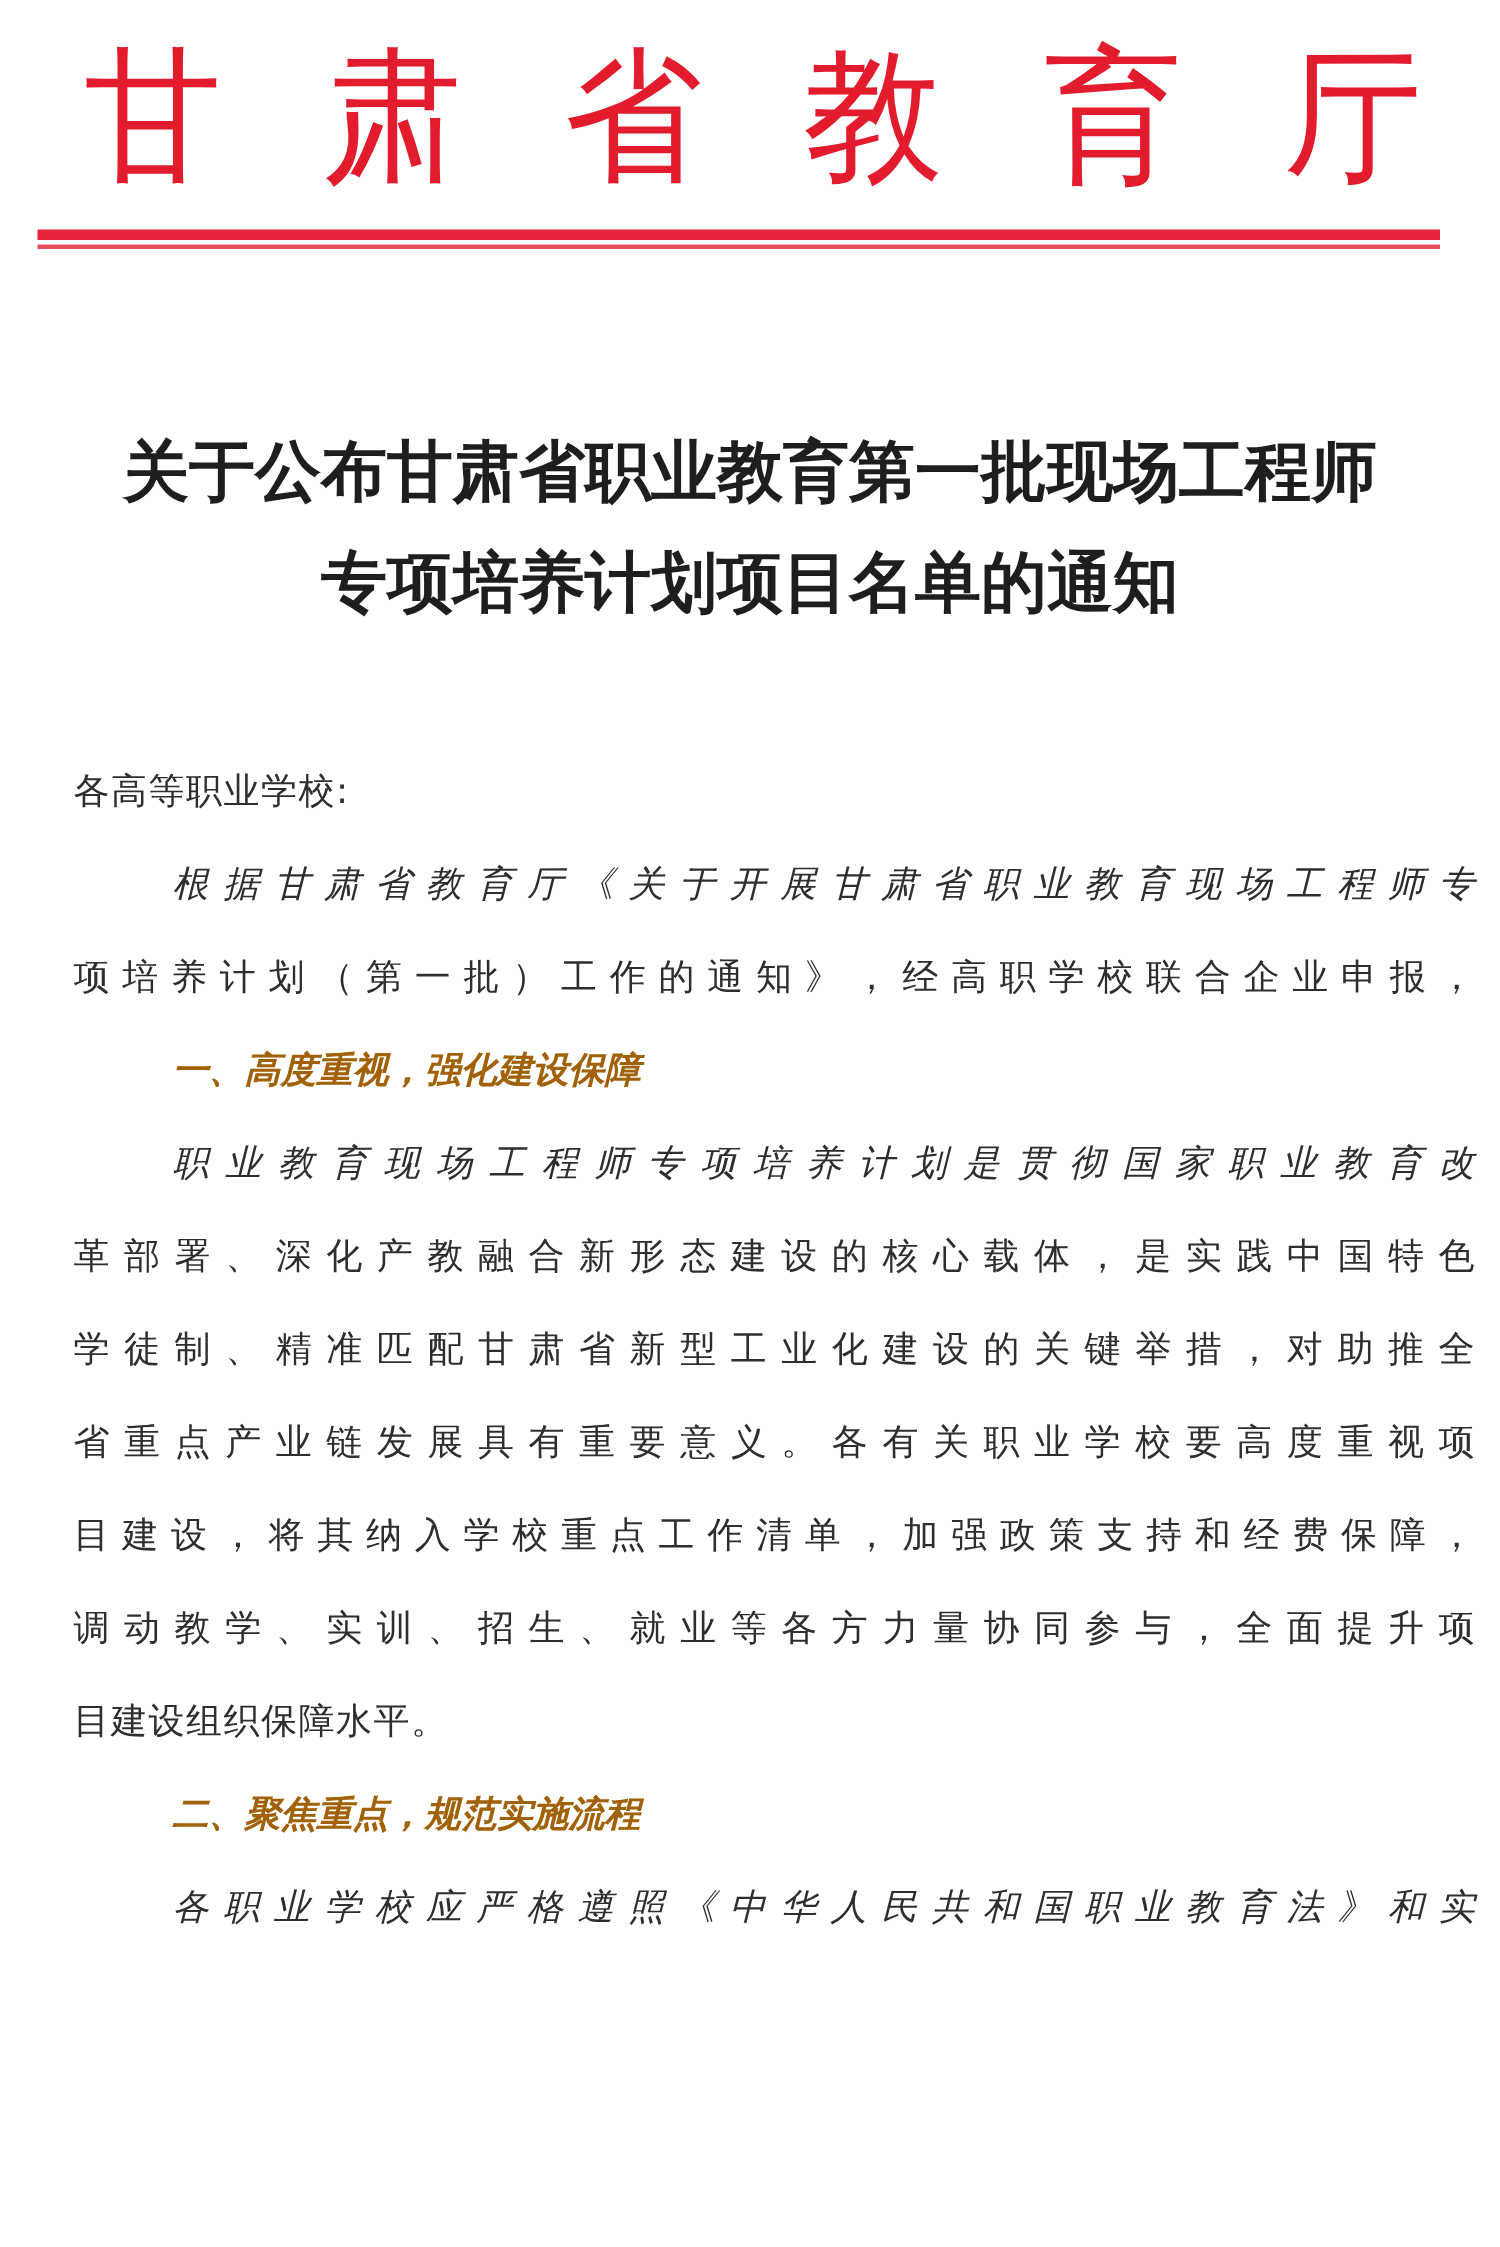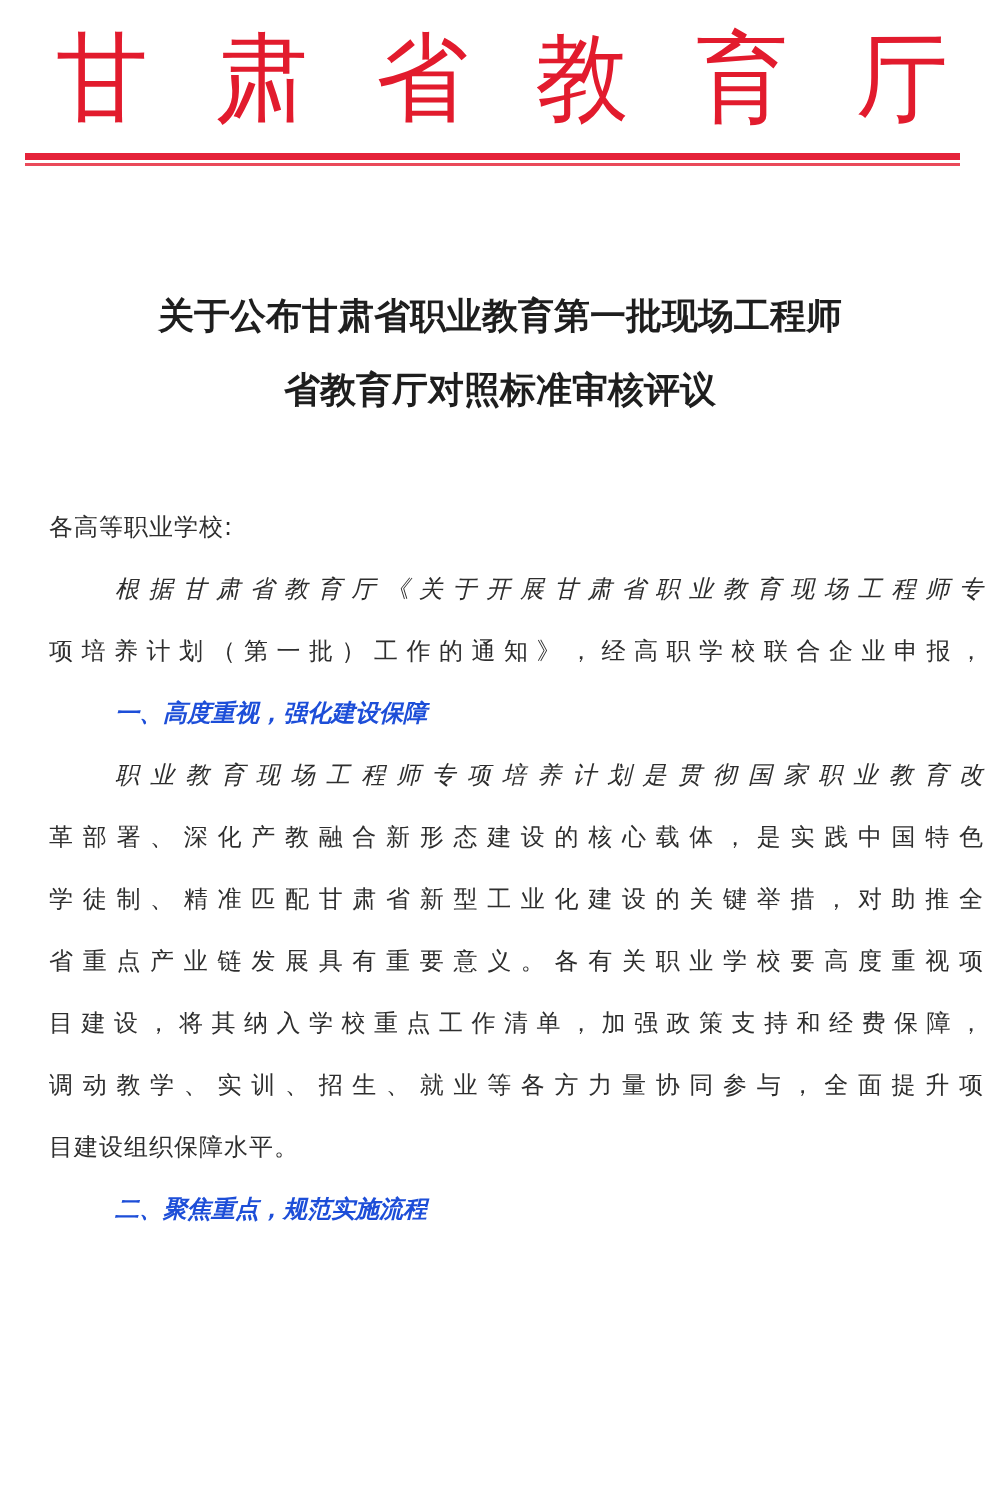--- a/index.html
+++ b/index.html
@@ -45,39 +45,39 @@
       width: 935px; height: 3px;
       background: #ea4a5a;
     }
     .doc-title {
       position: absolute;
       left: 0; top: 278px;
       width: 1000px;
       text-align: center;
       font-family: "DejaVu Serif", "Liberation Serif", serif;
       font-weight: bold;
-      font-size: 36px;
+      font-size: 44px;
       line-height: 74px;
       color: #1e1e1e;
     }
     .doc-title div { white-space: nowrap; }
     .body-text {
       position: absolute;
       left: 49px;
       width: 935px;
       font-size: 24px;
       line-height: 62px;
       color: #2e2e2e;
       letter-spacing: 1px;
     }
     .line { white-space: nowrap; height: 62px; }
     .indent { padding-left: 66px; font-style: italic; }
     .heading {
       font-weight: bold;
-      color: #1d4ed8;
+      color: #a16207;
       letter-spacing: 0;
     }
     .justify { text-align: justify; text-align-last: justify; }
   </style>
 </head>
 <body>
 
 <div class="masthead">
   <div class="masthead-title">
     <span>甘</span>
@@ -86,34 +86,35 @@
     <span>教</span>
     <span>育</span>
     <span>厅</span>
   </div>
 </div>
 <div class="rule-thick"></div>
 <div class="rule-thin"></div>
 
 <div class="doc-title">
   <div>关于公布甘肃省职业教育第一批现场工程师</div>
-  <div>省教育厅对照标准审核评议</div>
+  <div>专项培养计划项目名单的通知</div>
 </div>
 
 <div class="body-text" style="top: 496px;">
   <div class="line">各高等职业学校:</div>
 
   <div class="line indent justify">根据甘肃省教育厅《关于开展甘肃省职业教育现场工程师专</div>
   <div class="line justify">项培养计划（第一批）工作的通知》，经高职学校联合企业申报，</div>
 
   <div class="line indent heading">一、高度重视，强化建设保障</div>
 
   <div class="line indent justify">职业教育现场工程师专项培养计划是贯彻国家职业教育改</div>
   <div class="line justify">革部署、深化产教融合新形态建设的核心载体，是实践中国特色</div>
   <div class="line justify">学徒制、精准匹配甘肃省新型工业化建设的关键举措，对助推全</div>
   <div class="line justify">省重点产业链发展具有重要意义。各有关职业学校要高度重视项</div>
   <div class="line justify">目建设，将其纳入学校重点工作清单，加强政策支持和经费保障，</div>
   <div class="line justify">调动教学、实训、招生、就业等各方力量协同参与，全面提升项</div>
   <div class="line">目建设组织保障水平。</div>
 
   <div class="line indent heading">二、聚焦重点，规范实施流程</div>
 
+  <div class="line indent justify">各职业学校应严格遵照《中华人民共和国职业教育法》和实</div>
 </div>
 
 </body></html>

